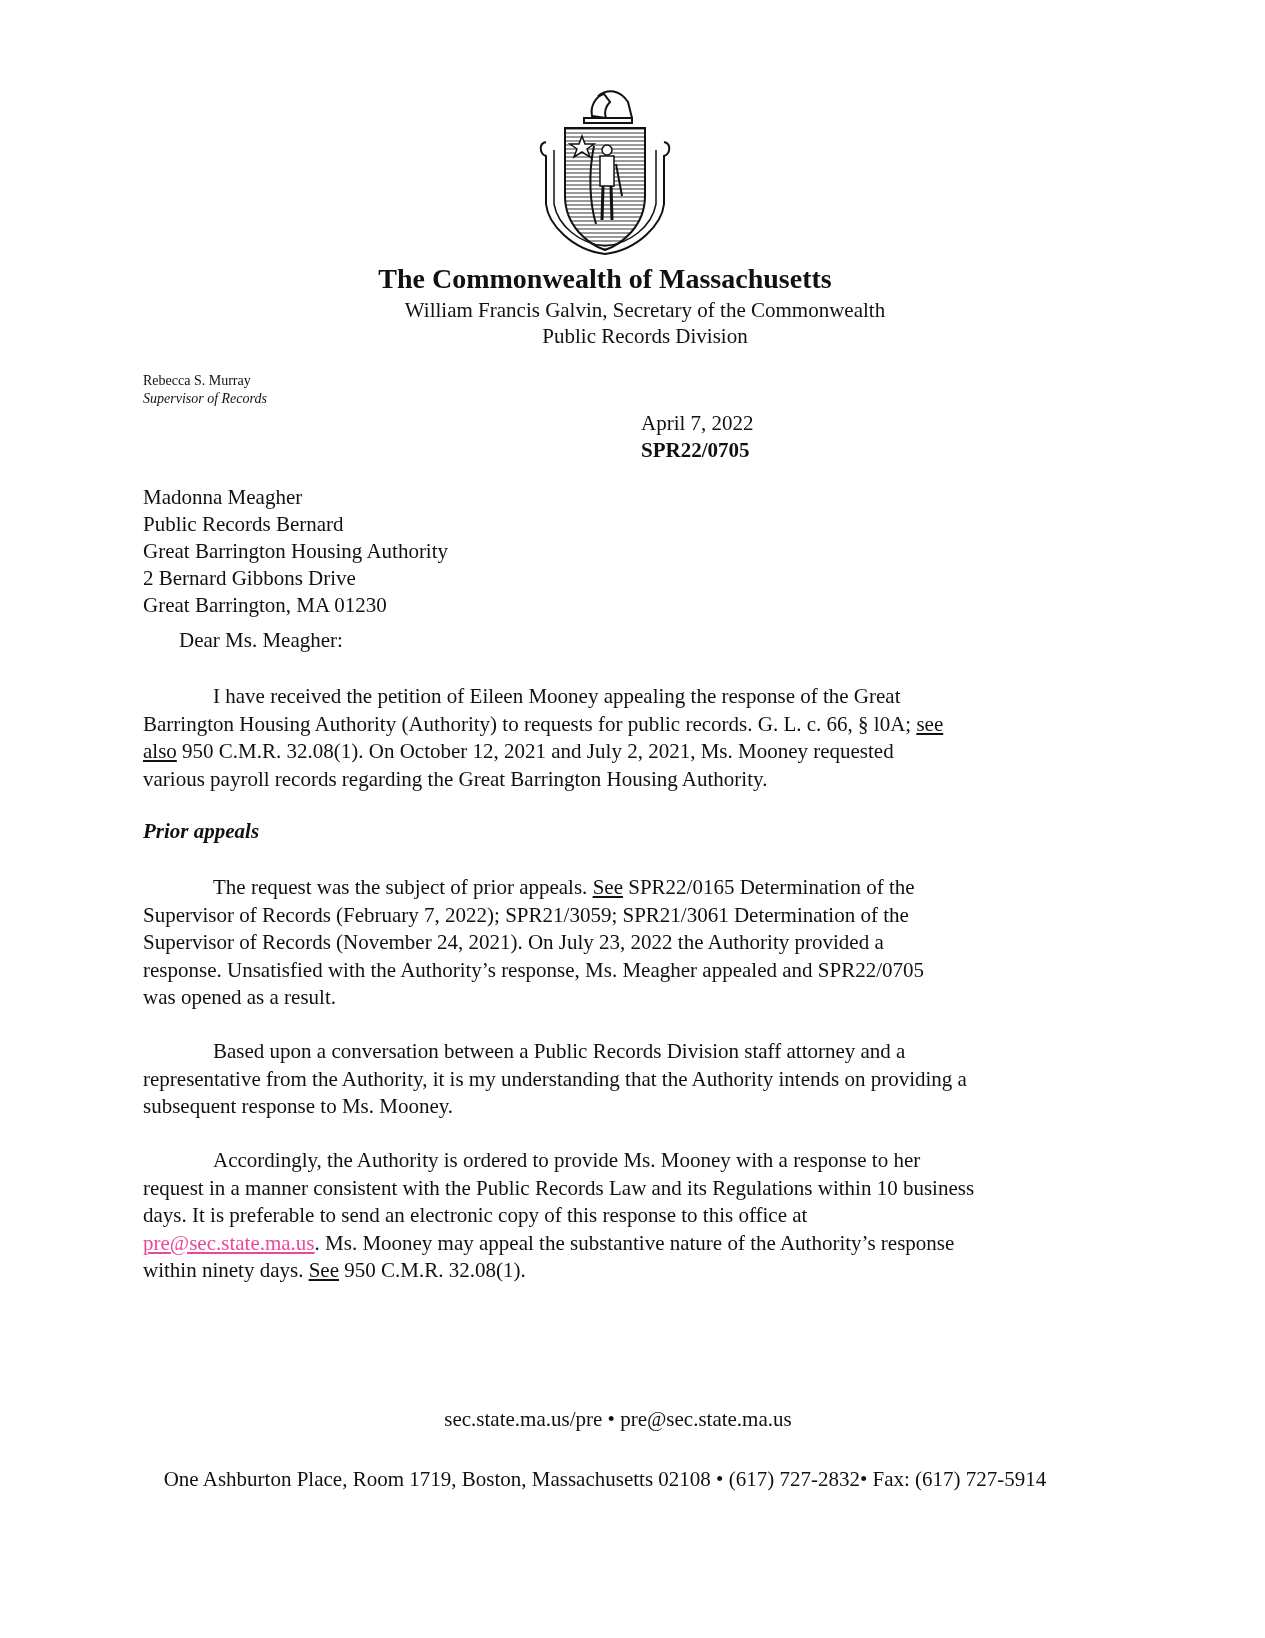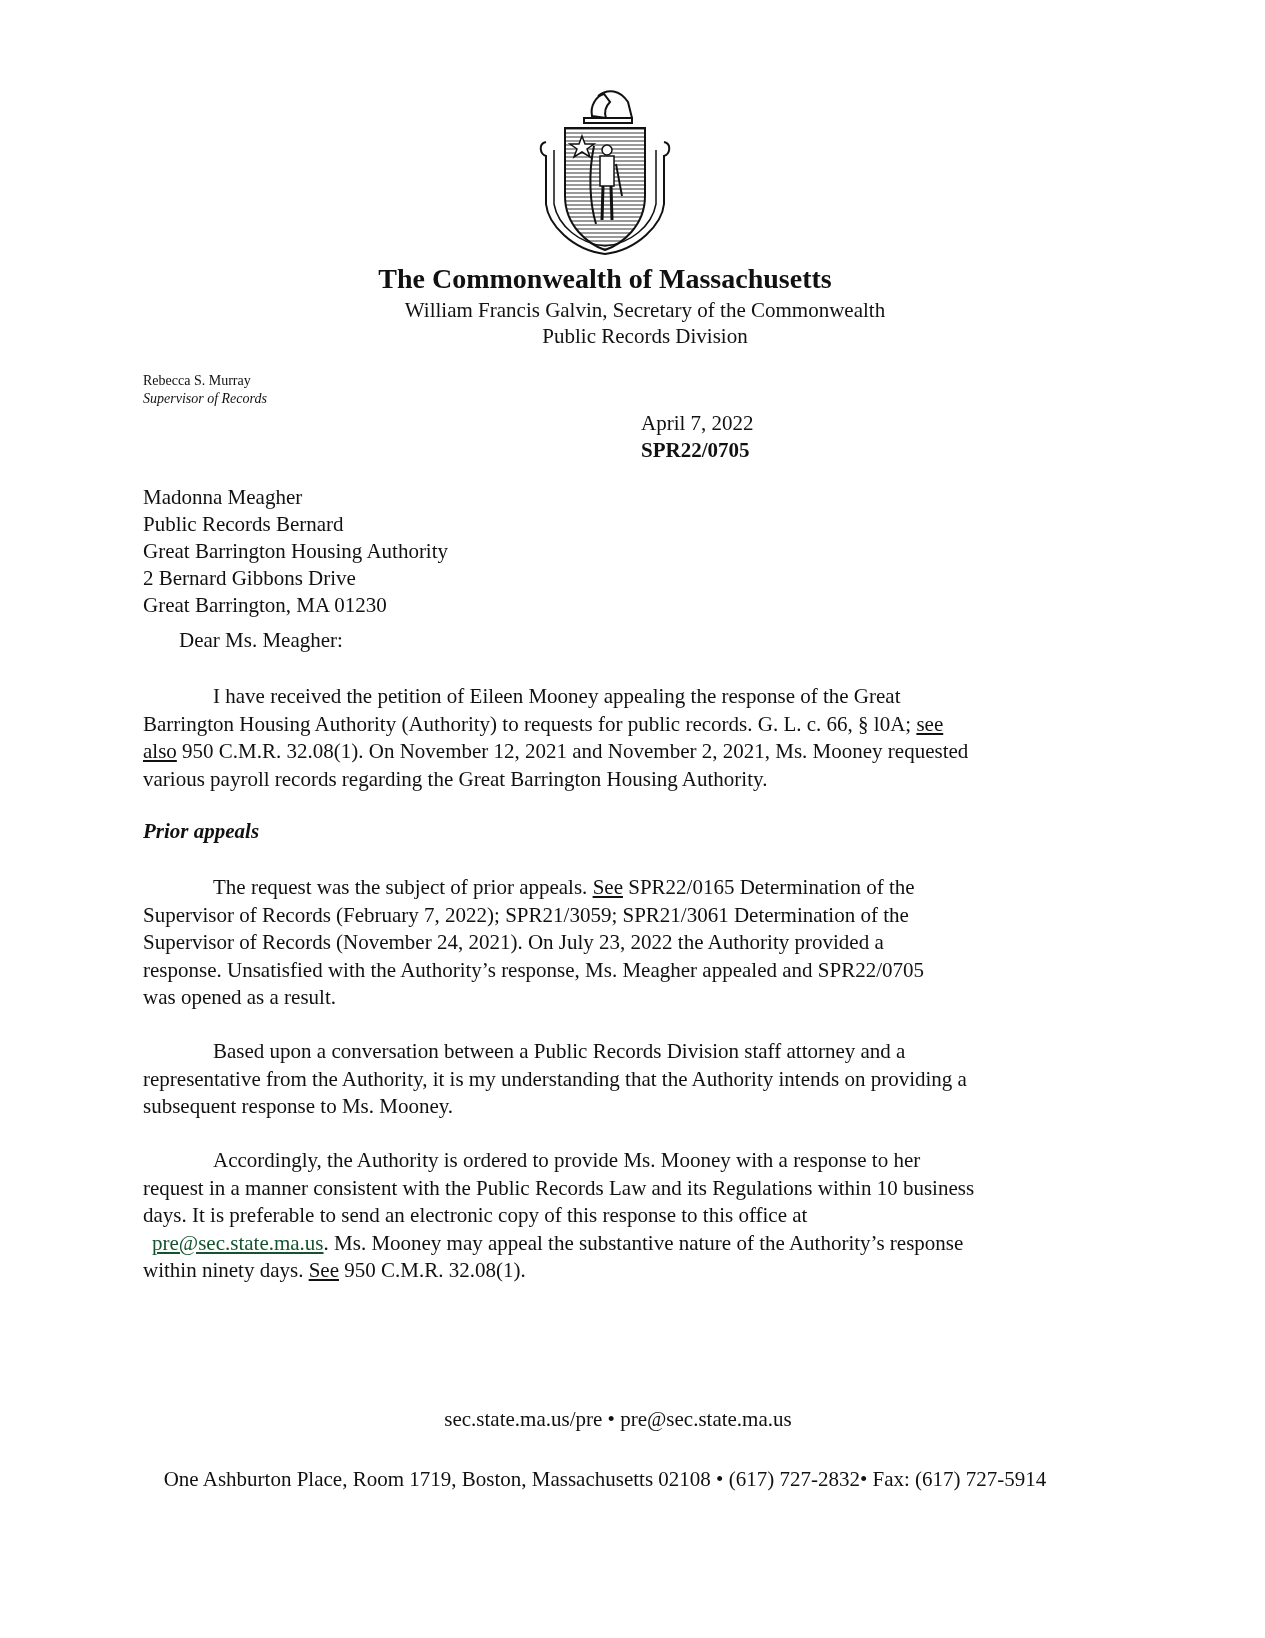--- a/index.html
+++ b/index.html
@@ -63,21 +63,21 @@
     .para {
       position: absolute;
       left: 143px;
       width: 945px;
       font-size: 21px;
       line-height: 27.5px;
     }
     .para .line { white-space: nowrap; display: block; }
     .indent { padding-left: 70px; }
     .u { text-decoration: underline; }
-    .link { color: #14532d; text-decoration: underline; margin-left: 9px; }
+    .link { color: #ec4899; text-decoration: underline; }
     .heading {
       position: absolute;
       left: 143px;
       font-size: 21px;
       font-weight: bold;
       font-style: italic;
     }
     .footer {
       position: absolute;
       left: 0;
@@ -135,21 +135,21 @@
   <div>Great Barrington Housing Authority</div>
   <div>2 Bernard Gibbons Drive</div>
   <div>Great Barrington, MA 01230</div>
 </div>
 
 <div class="para" style="top:627px;margin-left:36px;">Dear Ms. Meagher:</div>
 
 <div class="para" style="top:683px;">
   <span class="line indent">I have received the petition of Eileen Mooney appealing the response of the Great</span>
   <span class="line"><span>Barrington Housing Authority (Authority) to requests for public records. G. L. c. 66, § l0A; </span><span class="u">see</span></span>
-  <span class="line"><span class="u">also</span><span> 950 C.M.R. 32.08(1). On November 12, 2021 and November 2, 2021, Ms. Mooney requested</span></span>
+  <span class="line"><span class="u">also</span><span> 950 C.M.R. 32.08(1). On October 12, 2021 and July 2, 2021, Ms. Mooney requested</span></span>
   <span class="line">various payroll records regarding the Great Barrington Housing Authority.</span>
 </div>
 
 <div class="heading" style="top:819px;">Prior appeals</div>
 
 <div class="para" style="top:874px;">
   <span class="line indent"><span>The request was the subject of prior appeals. </span><span class="u">See</span><span> SPR22/0165 Determination of the</span></span>
   <span class="line">Supervisor of Records (February 7, 2022); SPR21/3059; SPR21/3061 Determination of the</span>
   <span class="line">Supervisor of Records (November 24, 2021).  On July 23, 2022 the Authority provided a</span>
   <span class="line">response. Unsatisfied with the Authority’s response, Ms. Meagher appealed and SPR22/0705</span>

